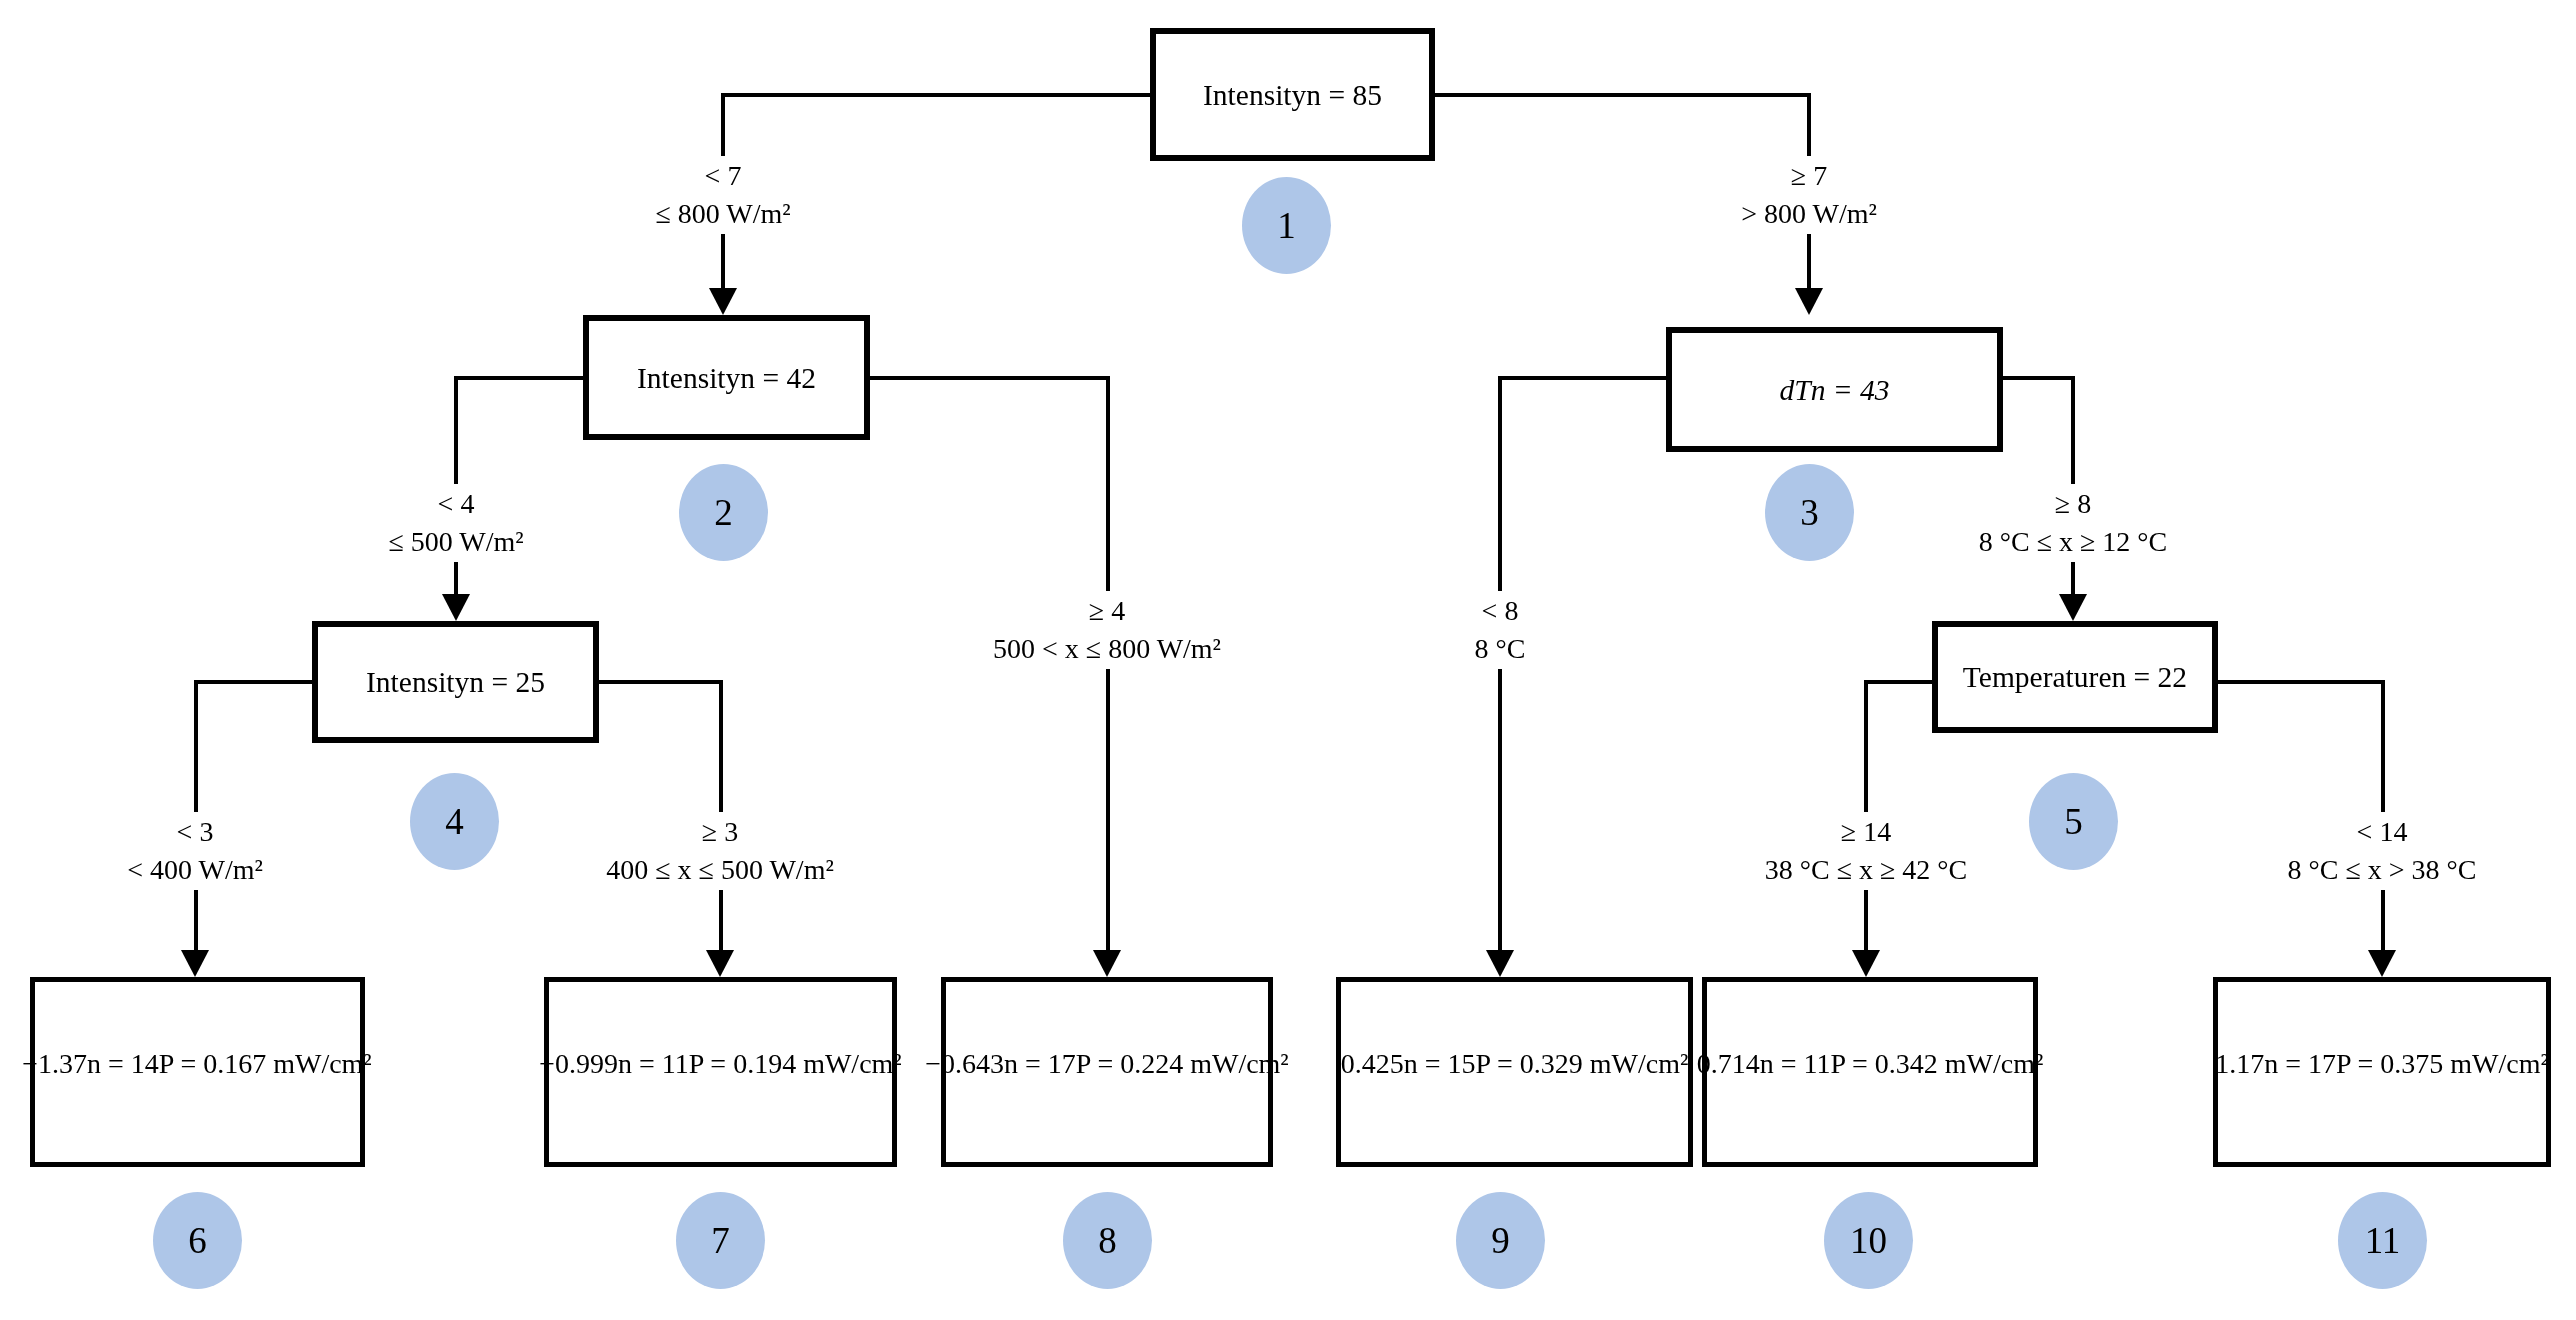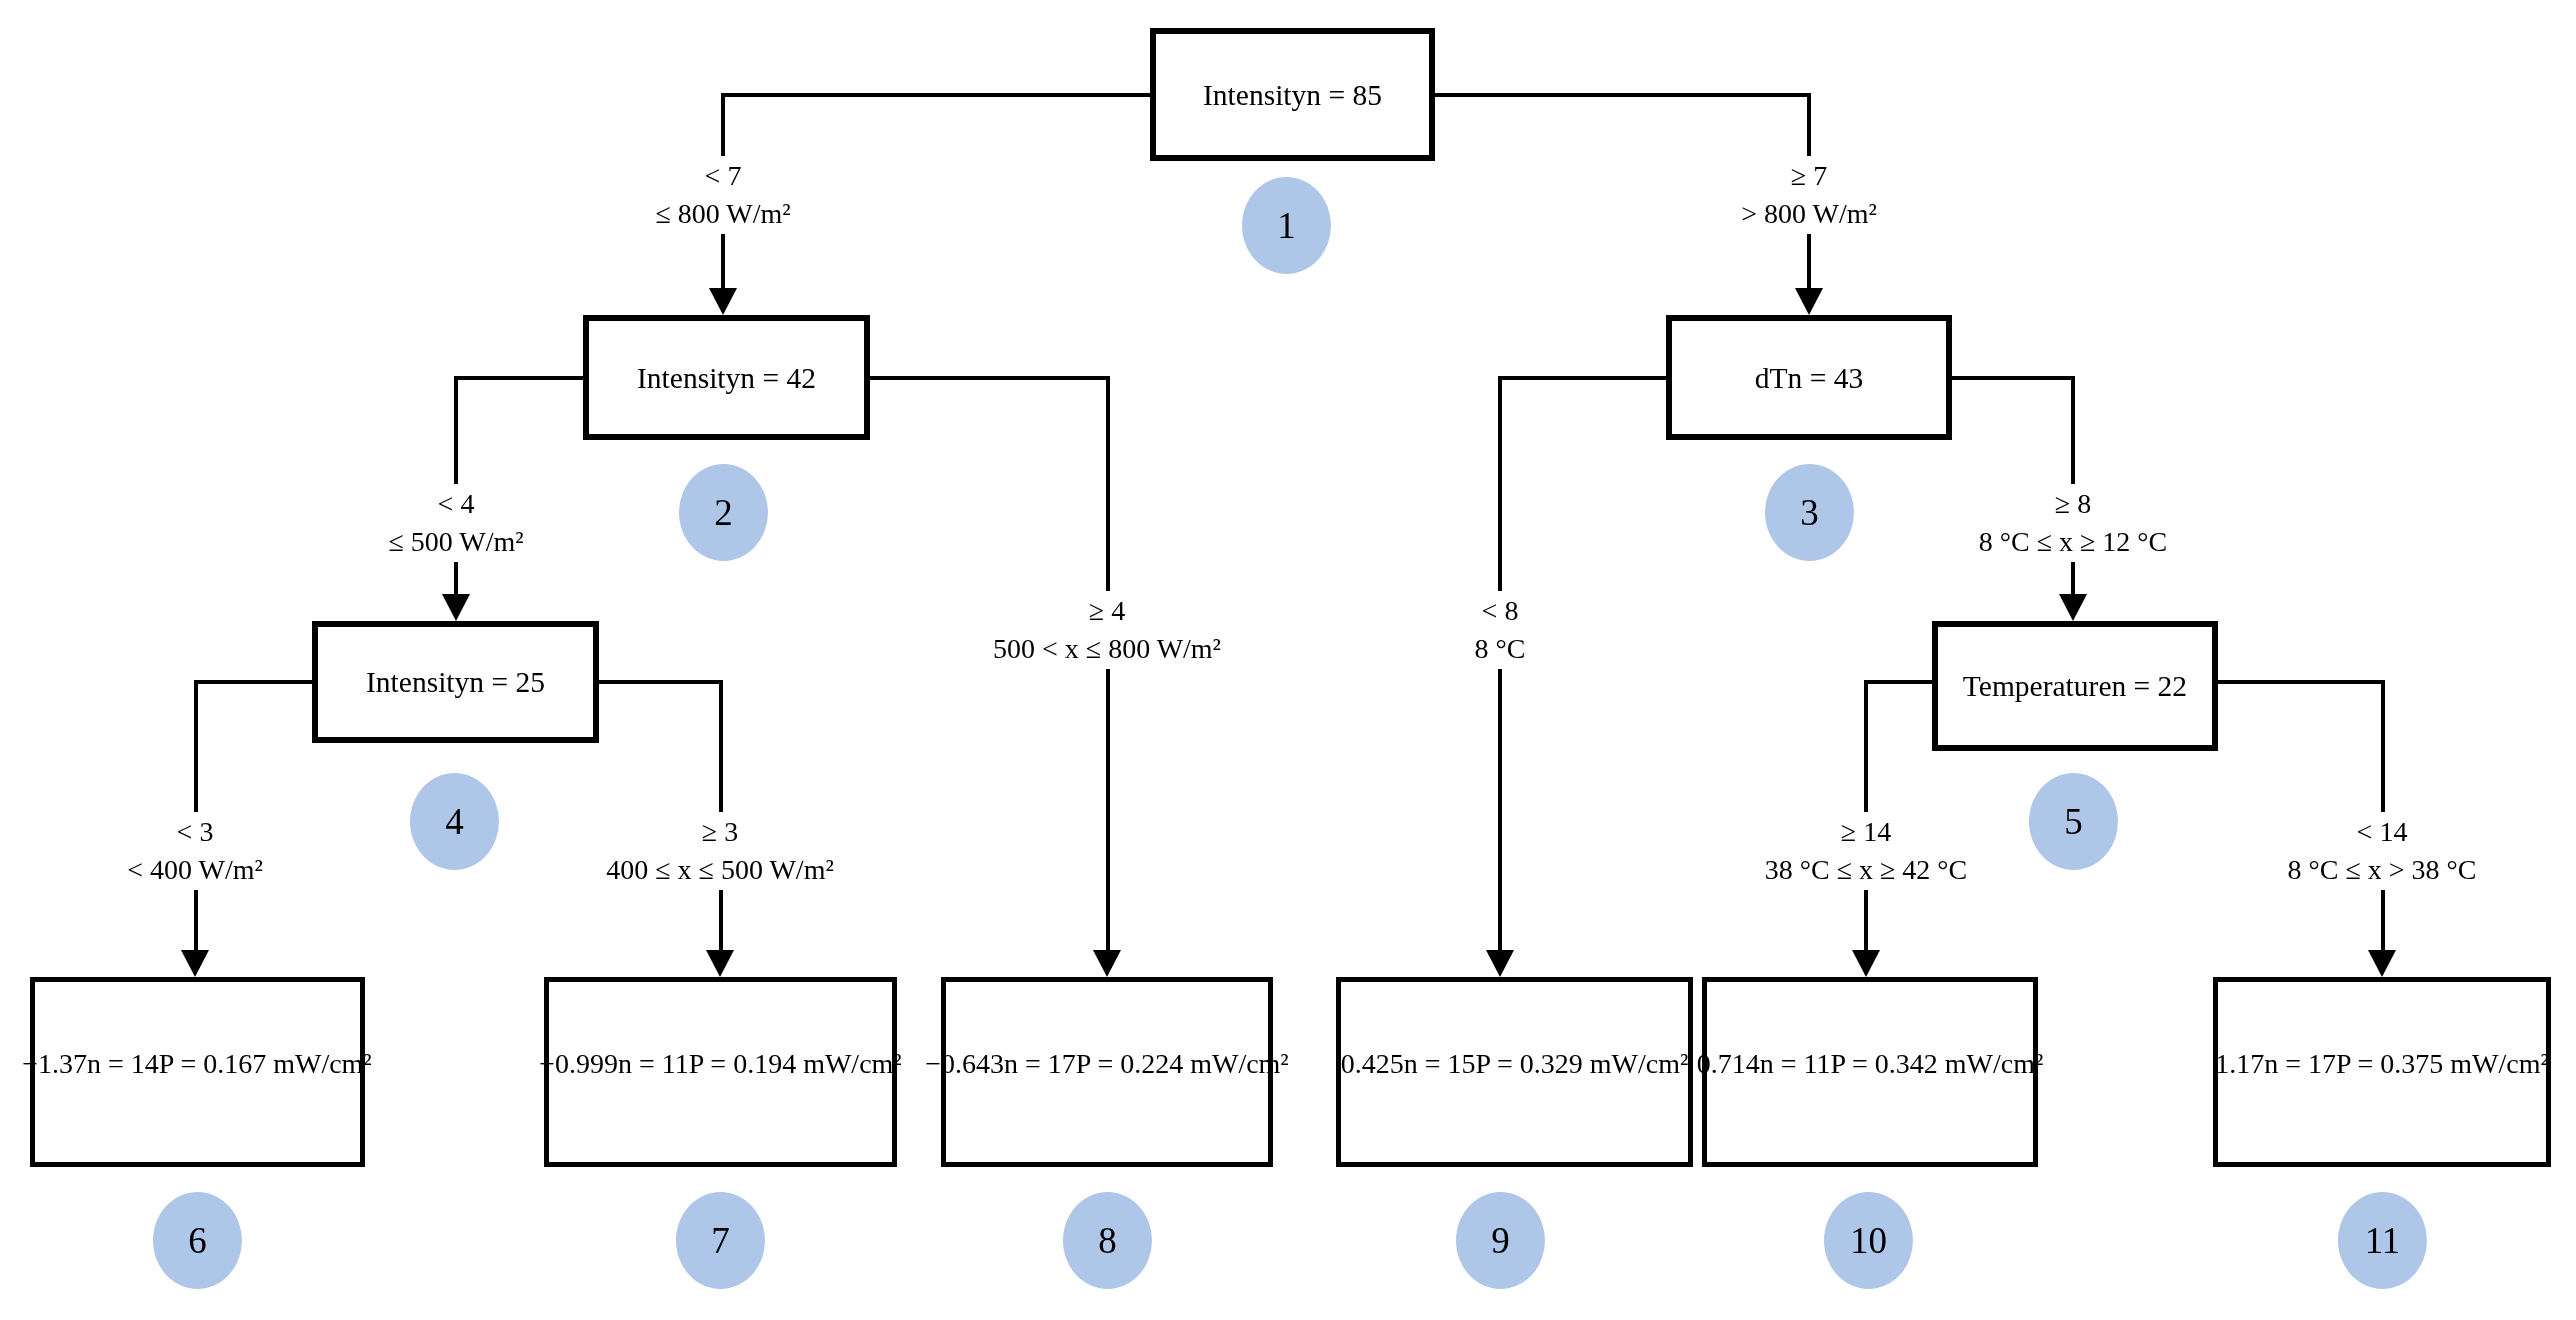--- a/index.html
+++ b/index.html
@@ -139,29 +139,29 @@
   </div>
 
   <div class="node" style="left:1150px;top:28px;width:285px;height:133px;">
     <div class="nl">Intensity</div>
     <div class="nl">n = 85</div>
   </div>
   <div class="node" style="left:583px;top:315px;width:287px;height:125px;">
     <div class="nl">Intensity</div>
     <div class="nl">n = 42</div>
   </div>
-  <div class="node" style="left:1666px;top:315px;width:286px;height:125px;">
+  <div class="node" style="left:1666px;top:327px;width:337px;height:125px;font-style:italic;">
     <div class="nl">dT</div>
     <div class="nl">n = 43</div>
   </div>
   <div class="node" style="left:312px;top:621px;width:287px;height:122px;">
     <div class="nl">Intensity</div>
     <div class="nl">n = 25</div>
   </div>
-  <div class="node" style="left:1932px;top:621px;width:286px;height:130px;">
+  <div class="node" style="left:1932px;top:621px;width:286px;height:112px;">
     <div class="nl">Temperature</div>
     <div class="nl">n = 22</div>
   </div>
 
   <div class="leaf" style="left:29.5px;top:977px;width:335px;height:190px;">
     <div class="ll">−1.37</div>
     <div class="ll">n = 14</div>
     <div class="ll">P = 0.167 mW/cm²</div>
   </div>
   <div class="leaf" style="left:544px;top:977px;width:353px;height:190px;">

